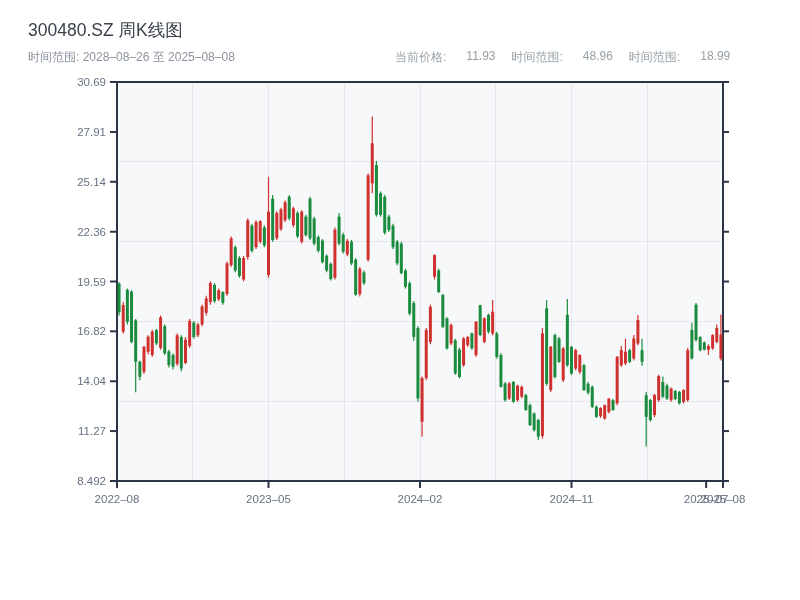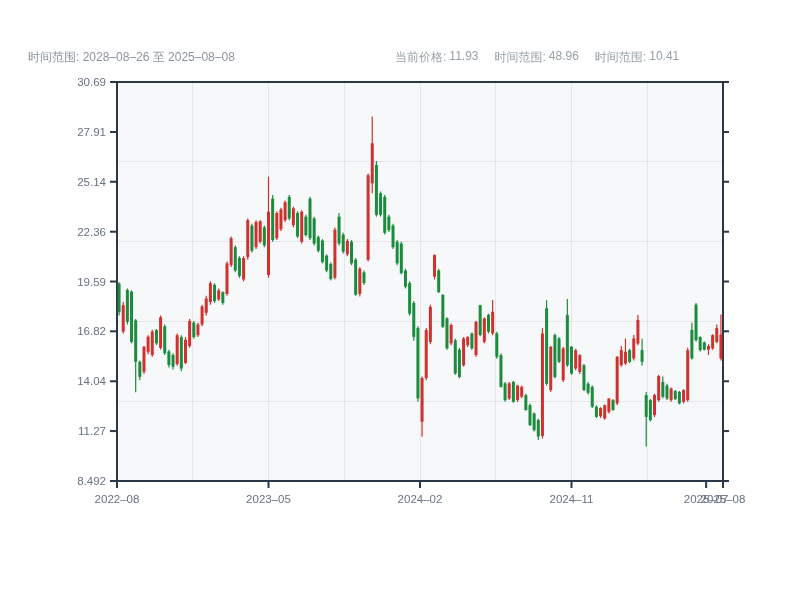--- a/index.html
+++ b/index.html
@@ -1,41 +1,42 @@
 <!DOCTYPE html>
 <html><head>
 <meta charset="utf-8">
 <style>
   html,body{margin:0;padding:0;background:#ffffff;width:800px;height:600px;overflow:hidden;
     font-family:"Liberation Sans","DejaVu Sans",sans-serif;}
   .page{position:relative;width:800px;height:600px;background:#ffffff;}
   .chart-title{position:absolute;left:28px;top:18px;font-size:17.5px;color:#3a414b;}
   .chart-subtitle{position:absolute;left:28px;top:49px;font-size:12px;color:#8b939e;}
   .price-stats{position:absolute;left:395px;top:49px;font-size:12px;color:#96a0a7;display:flex;gap:16px;white-space:nowrap;}
-  .stat{display:flex;gap:3px;text-align:right;}
+  .stat{display:flex;gap:20px;text-align:right;}
   svg{position:absolute;left:0;top:0;}
   svg text{font-family:"Liberation Sans","DejaVu Sans",sans-serif;font-size:11.5px;fill:#667182;}
 </style>
 </head>
 <body>
 <div class="page">
 
+  <div class="chart-title">300480.SZ 周K线图</div>
   <div class="chart-subtitle">时间范围: 2028–08–26 至 2025–08–08</div>
   <div class="price-stats">
     <div class="stat">
       <span>当前价格:</span>
       <span>11.93</span>
     </div>
     <div class="stat">
       <span>时间范围:</span>
       <span>48.96</span>
     </div>
     <div class="stat">
       <span>时间范围:</span>
-      <span>10.41</span>
+      <span>18.99</span>
     </div>
   </div>
 
   <svg id="chart" width="800" height="560" viewBox="0 0 800 560">
       <rect x="117" y="82" width="606" height="399" fill="#f7f8fa"></rect>
       <line x1="192.75" y1="82" x2="192.75" y2="481" stroke="#e4e6eb" stroke-width="1" shape-rendering="crispEdges"></line>
       <line x1="268.5" y1="82" x2="268.5" y2="481" stroke="#e4e6eb" stroke-width="1" shape-rendering="crispEdges"></line>
       <line x1="344.25" y1="82" x2="344.25" y2="481" stroke="#e4e6eb" stroke-width="1" shape-rendering="crispEdges"></line>
       <line x1="420" y1="82" x2="420" y2="481" stroke="#e4e6eb" stroke-width="1" shape-rendering="crispEdges"></line>
       <line x1="495.75" y1="82" x2="495.75" y2="481" stroke="#e4e6eb" stroke-width="1" shape-rendering="crispEdges"></line>

